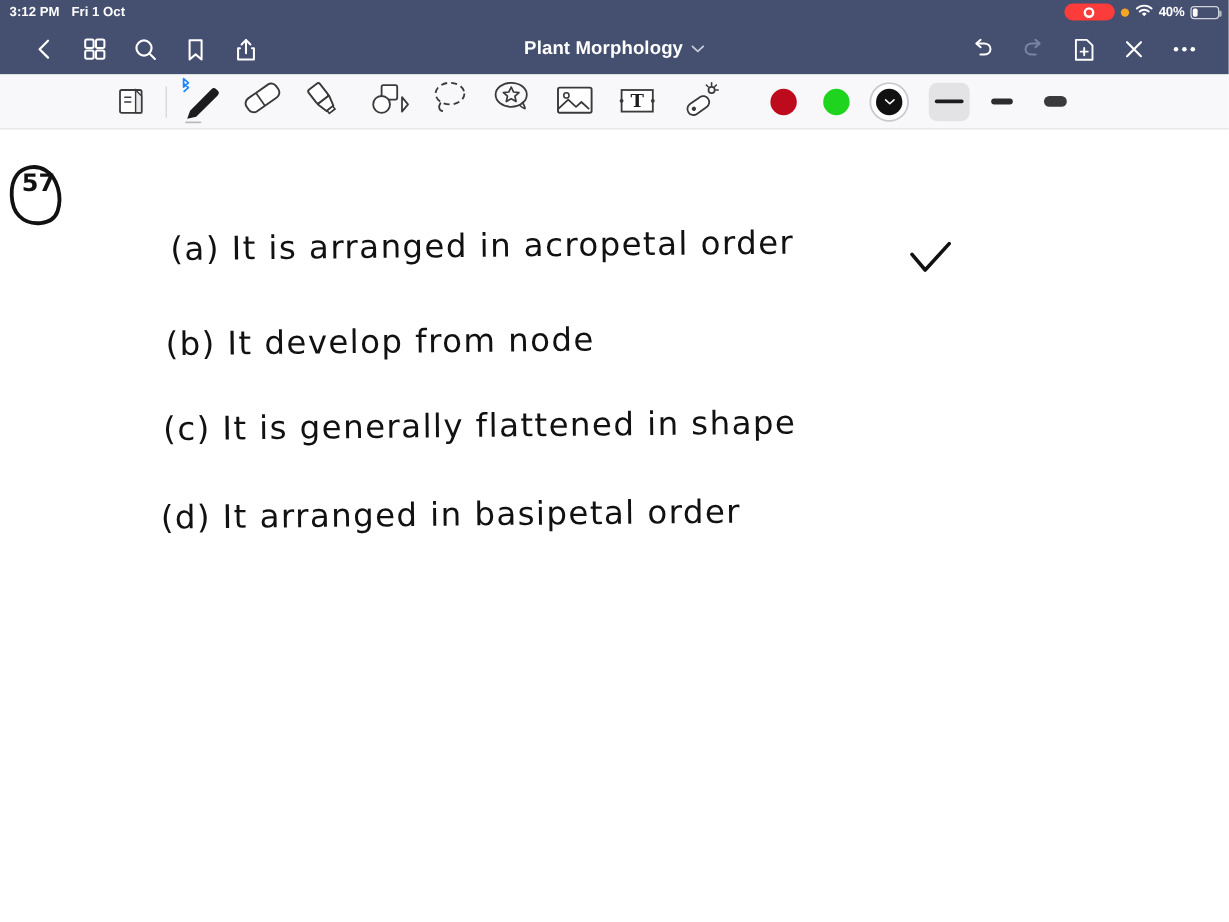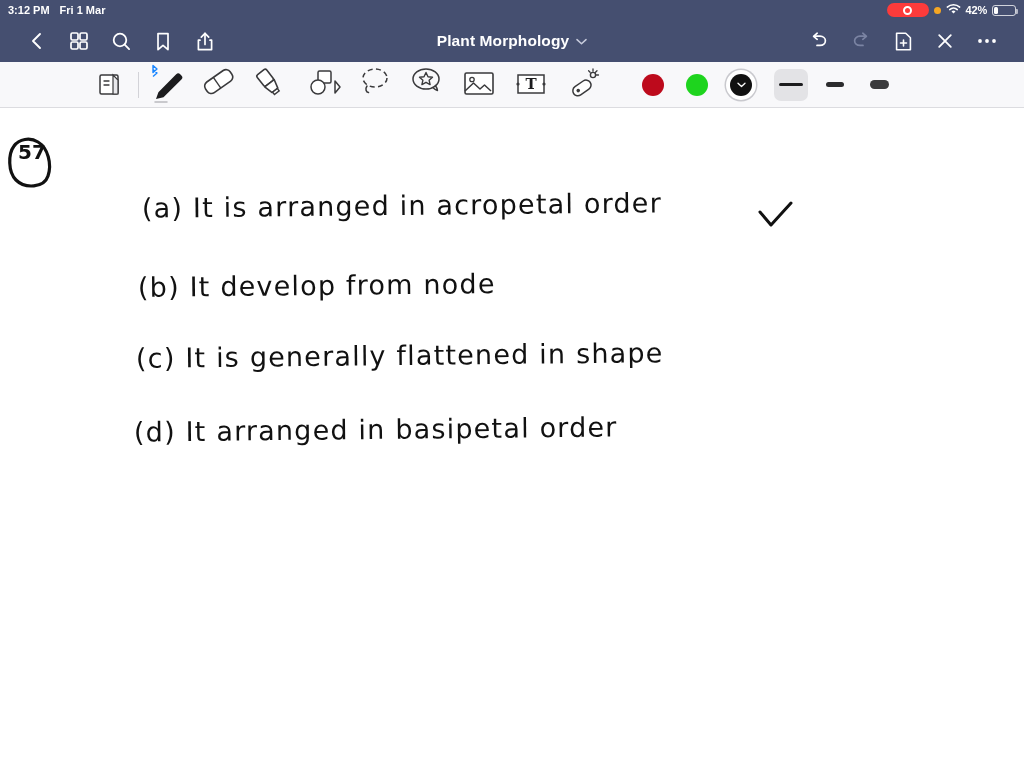--- a/index.html
+++ b/index.html
@@ -207,35 +207,35 @@
   }
 </style>
 </head>
 <body>
 
 <div id="app">
 
   <div class="status-bar">
     <div class="status-left">
       <span>3:12 PM</span>
-      <span>Fri 1 Mar</span>
+      <span>Fri 1 Oct</span>
     </div>
     <div class="status-right">
       <div class="rec-pill">
         <span class="ring"></span>
       </div>
       <span class="orange-dot"></span>
       <span>
         <svg width="15" height="12" viewBox="0 0 15 12">
           <path d="M7.5 10.6l2-2.2a2.9 2.9 0 00-4 0l2 2.2z" fill="#fff"></path>
           <path d="M3.7 6.6a5.6 5.6 0 017.6 0" stroke="#fff" stroke-width="1.5" fill="none" stroke-linecap="round"></path>
           <path d="M1.3 4.1a9.1 9.1 0 0112.4 0" stroke="#fff" stroke-width="1.5" fill="none" stroke-linecap="round"></path>
         </svg>
       </span>
-      <span class="pct">42%</span>
+      <span class="pct">40%</span>
       <span class="batt">
         <span class="fill" id="batt-fill" style="width: 21%;"></span>
       </span>
     </div>
   </div>
 
   <div class="nav-bar">
     <div class="nav-left">
       <div class="nav-btn">
         <svg width="22" height="22" viewBox="0 0 22 22">

